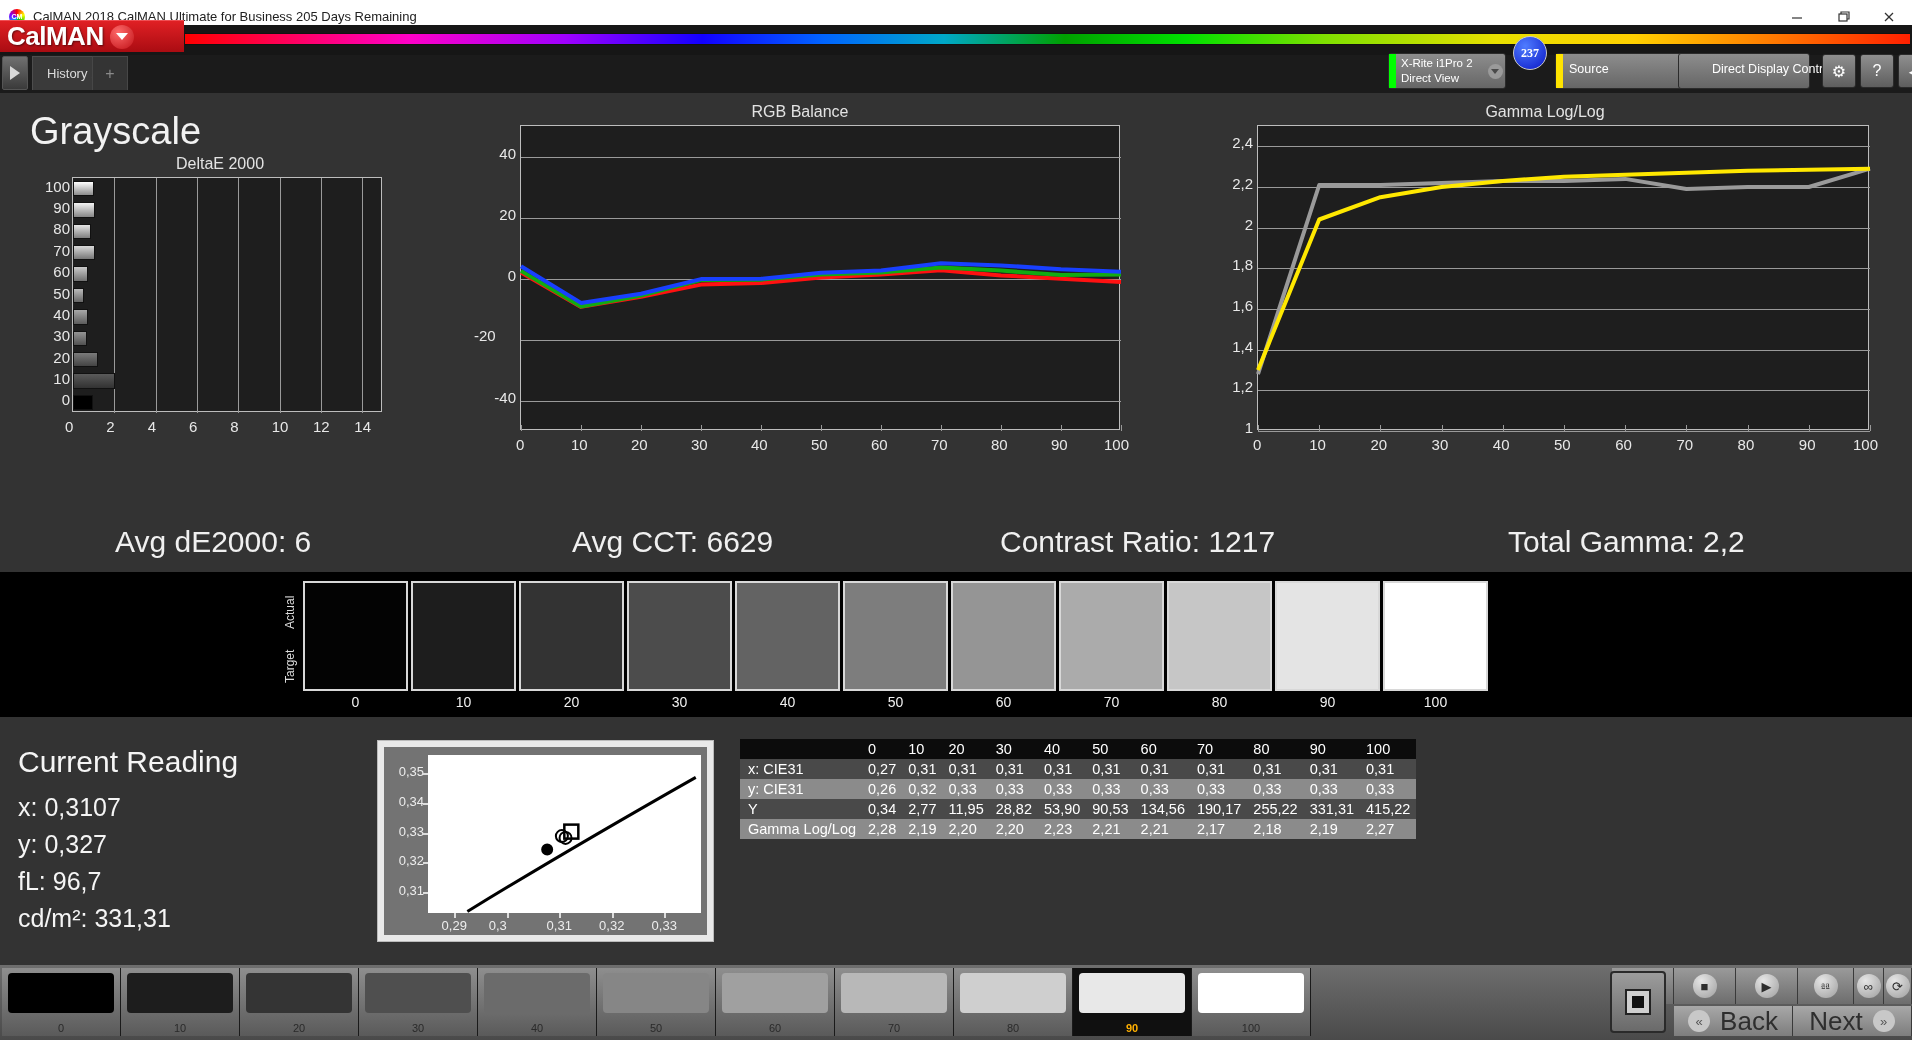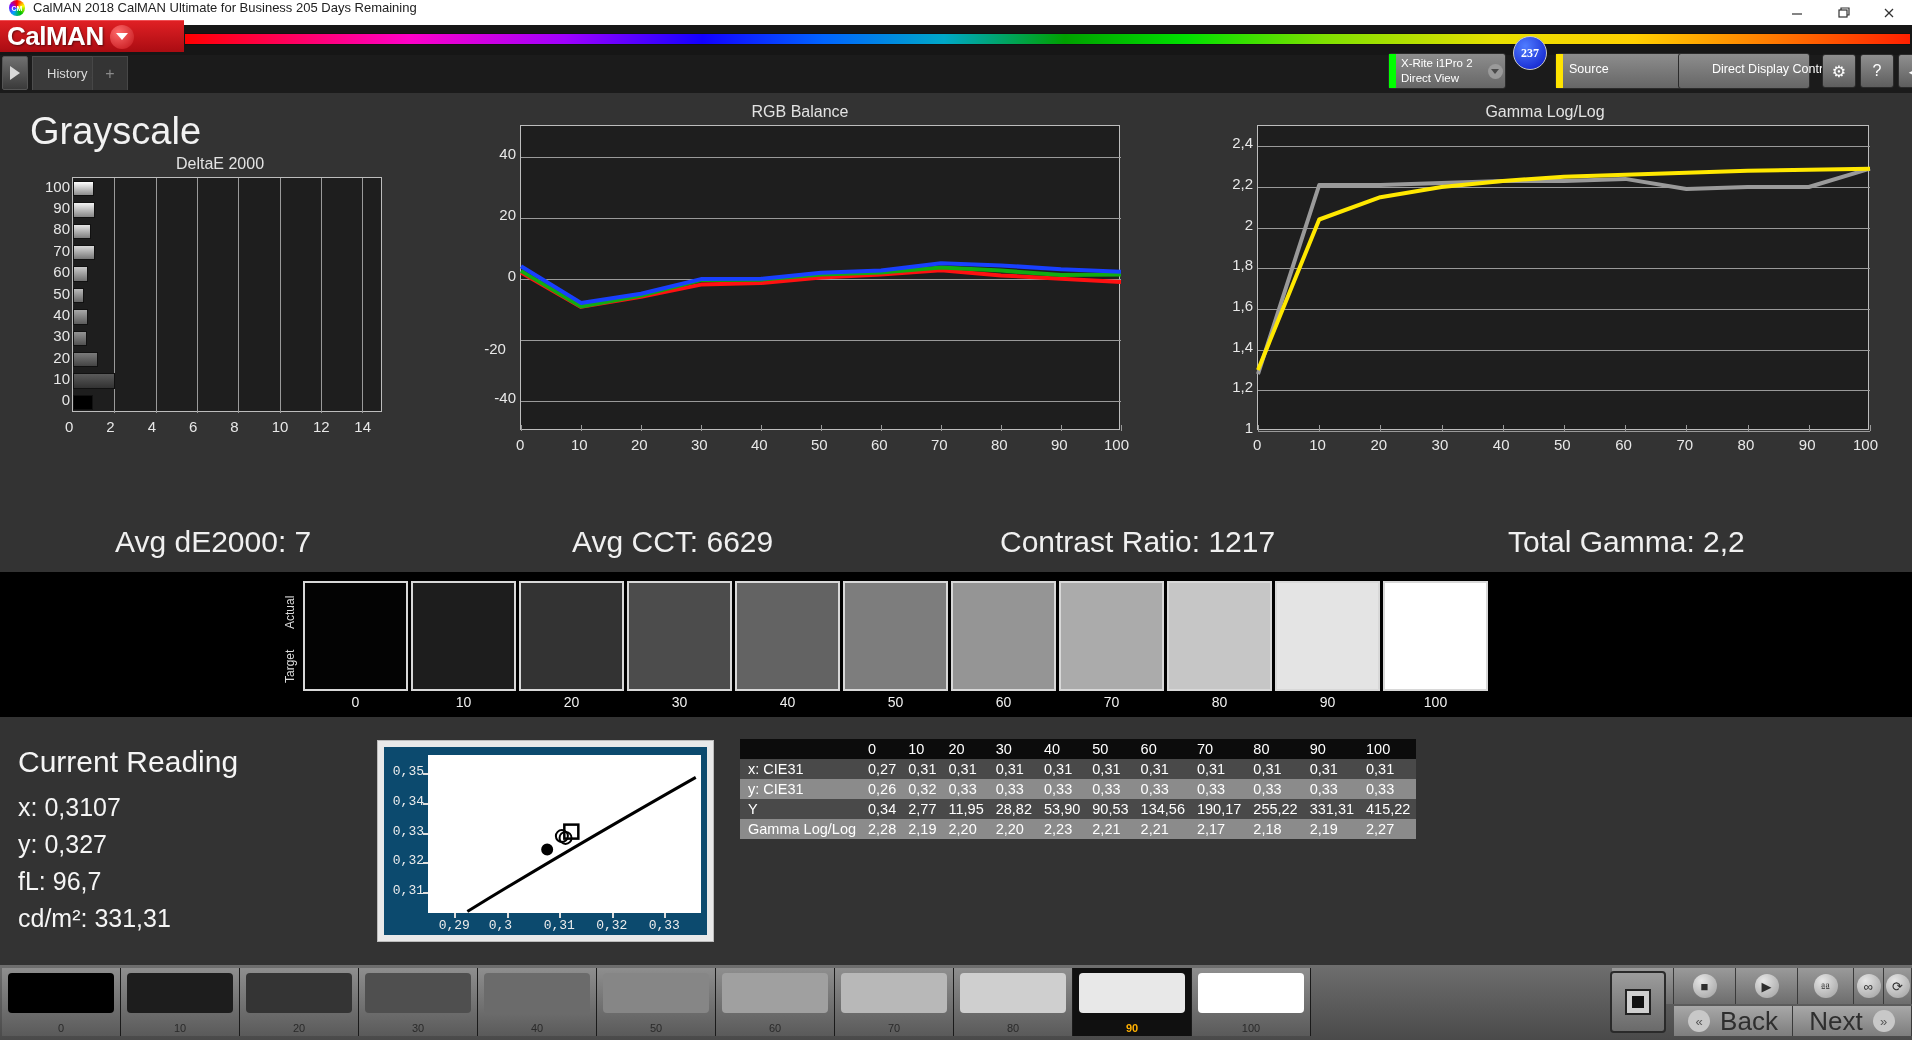--- a/index.html
+++ b/index.html
@@ -1,21 +1,21 @@
 <!DOCTYPE html>
 <html><head>
 <meta charset="utf-8">
 <style>
   * { box-sizing: border-box; margin:0; padding:0; }
   html,body { width:1912px; height:1040px; overflow:hidden; background:#000; }
   body { font-family:"Liberation Sans", sans-serif; color:#fff; position:relative; }
 
   
-  .titlebar{ position:absolute; left:0; top:0; width:1912px; height:43px; background:#ffffff;
-             display:flex; align-items:flex-start; }
+  .titlebar{ position:absolute; left:0; top:0; width:1912px; height:33px; background:#ffffff;
+             display:flex; align-items:center; }
   .tb-icon{ width:16px; height:16px; margin-left:9px; border-radius:50%;
             background:conic-gradient(#ff0000,#ffff00,#00c000,#00a0ff,#8000ff,#ff0000);
             display:flex;align-items:center;justify-content:center; }
   .tb-icon span{ font-size:7px; color:#fff; font-weight:bold; }
   .tb-title{ margin-left:8px; font-size:13px; color:#222; white-space:nowrap; }
   .tb-btns{ margin-left:auto; display:flex; height:25px; }
   .tb-btn{ width:46px; height:25px; display:flex; align-items:center; justify-content:center;
            font-size:13px; color:#333; }
   .tb-btn svg{ display:block; }
 
@@ -105,21 +105,21 @@
   .patch{ position:absolute; top:9px; width:105px; height:110px; border:2px solid #d8d8d8; }
   .patchnum{ position:absolute; top:122px; width:105px; text-align:center; font-size:14px; color:#f0f0f0; }
 
   
   .bottom{ position:absolute; left:0; top:717px; width:1912px; height:248px; background:#333333; }
   .cr-title{ position:absolute; left:18px; top:28px; font-size:30px; color:#f5f5f5; }
   .cr-line{ position:absolute; left:18px; font-size:25px; color:#f5f5f5; }
 
   .ciebox{ position:absolute; left:377px; top:23px; width:337px; height:202px;
            background:#e9e9e9; border:1px solid #bbb; padding:6px; }
-  .cieinner{ position:relative; width:100%; height:100%; background:#0c4a6e;font-family:Liberation Mono, monospace; }
+  .cieinner{ position:relative; width:100%; height:100%; background:#737373; }
   .ciegrad{ position:absolute; left:44px; top:8px; right:6px; bottom:22px;
             background:
               linear-gradient(to right, rgba(0,255,170,.55), rgba(255,0,170,.55)),
               linear-gradient(to bottom, rgba(120,255,120,.55), rgba(120,160,255,.55)),
               #ffffff;
             background-blend-mode:screen,screen,normal; }
   .cieytick{ position:absolute; font-size:13px; color:#ededed; right:0; }
   .ciextick{ position:absolute; font-size:13px; color:#ededed; bottom:2px; }
 
   table.dat{ position:absolute; left:740px; top:22px; border-collapse:collapse;
@@ -314,21 +314,21 @@
       <div class="tick" style="left:171px;top:333px;">20</div>
       <div class="tick" style="left:231px;top:333px;">30</div>
       <div class="tick" style="left:291px;top:333px;">40</div>
       <div class="tick" style="left:351px;top:333px;">50</div>
       <div class="tick" style="left:411px;top:333px;">60</div>
       <div class="tick" style="left:471px;top:333px;">70</div>
       <div class="tick" style="left:531px;top:333px;">80</div>
       <div class="tick" style="left:591px;top:333px;">90</div>
       <div class="tick" style="left:644px;top:333px;">100</div>
       <div class="tick" style="left:14px;top:285.5px;width:42px;text-align:right;">-40</div>
-      <div class="tick" style="left:14px;top:237px;width:42px;text-align:center;">-20</div>
+      <div class="tick" style="left:14px;top:224px;width:42px;text-align:left;">-20</div>
       <div class="tick" style="left:14px;top:163.5px;width:42px;text-align:right;">0</div>
       <div class="tick" style="left:14px;top:102.5px;width:42px;text-align:right;">20</div>
       <div class="tick" style="left:14px;top:41.5px;width:42px;text-align:right;">40</div>
     </div>
 
   <div class="chart" id="c-gam" style="left:1195px; top:10px; width:700px; height:390px;">
     <div class="ctitle">Gamma Log/Log</div>
   <div class="plot" style="left:62px;top:22px;width:612px;height:305px;">
         <div style="position:absolute;left:0px;top:299px;width:1px;height:6px;background:#9a9a9a;"></div>
         <div style="position:absolute;left:61.2px;top:299px;width:1px;height:6px;background:#9a9a9a;"></div>
@@ -370,21 +370,21 @@
       <div class="tick" style="left:16px;top:234.66666666666669px;width:42px;text-align:right;">1,4</div>
       <div class="tick" style="left:16px;top:193.99999999999997px;width:42px;text-align:right;">1,6</div>
       <div class="tick" style="left:16px;top:153.33333333333334px;width:42px;text-align:right;">1,8</div>
       <div class="tick" style="left:16px;top:112.66666666666669px;width:42px;text-align:right;">2</div>
       <div class="tick" style="left:16px;top:71.99999999999994px;width:42px;text-align:right;">2,2</div>
       <div class="tick" style="left:16px;top:31.33333333333337px;width:42px;text-align:right;">2,4</div>
     </div>
 </div>
 
 <div class="summary">
-  <div style="left:115px;top:10px">Avg dE2000: 7</div>
+  <div style="left:115px;top:10px">Avg dE2000: 6</div>
   <div style="left:572px;top:10px">Avg CCT: 6629</div>
   <div style="left:1000px;top:10px">Contrast Ratio: 1217</div>
   <div style="left:1508px;top:10px">Total Gamma: 2,2</div>
 </div>
 
 <div class="strip" id="strip">
   <div class="striplbl" style="top:14px;height:52px">Actual</div>
   <div class="striplbl" style="top:66px;height:56px">Target</div>
 <div class="patch" style="left:303px;background:#030303;"></div>
     <div class="patchnum" style="left:303px;">0</div>

